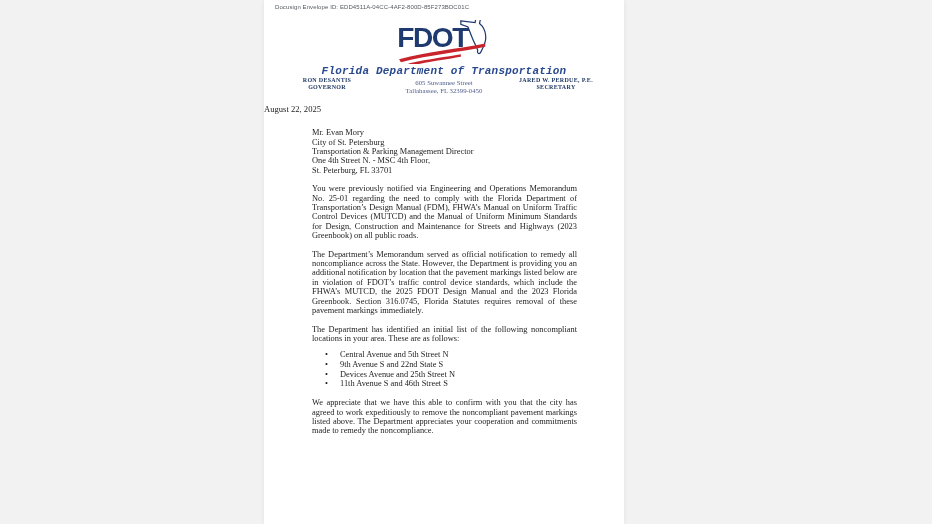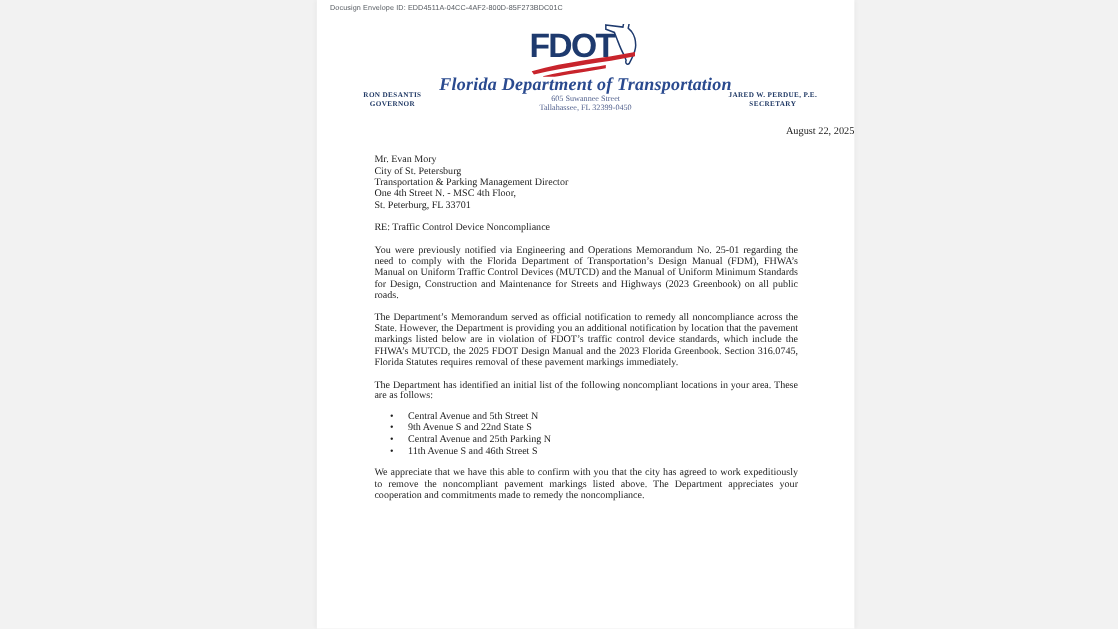--- a/index.html
+++ b/index.html
@@ -5,39 +5,39 @@
   * { margin: 0; padding: 0; box-sizing: border-box; }
   html, body { width: 932px; height: 524px; overflow: hidden; }
   body {
     background: #f2f2f2;
     font-family: "Liberation Serif", serif;
   }
   .viewer { position: relative; width: 932px; height: 524px; }
   .page {
     position: absolute;
     left: 264px; top: 0;
-    width: 448px; height: 524px;
+    width: 360px; height: 524px;
     background: #ffffff;
     box-shadow: 0 0 5px rgba(0,0,0,0.07);
     padding: 4px 0 0 0;
   }
   .envelope-id {
     font-family: "Liberation Sans", sans-serif;
     font-size: 6px;
     color: #555a60;
     padding-left: 11px;
     letter-spacing: 0.1px;
   }
   .letterhead { position: relative; margin-top: 10px; text-align: center; }
   .logo-wrap { height: 44px; }
   .dept-name {
-    font-family: Liberation Serif, serif;
+    font-family: Liberation Mono, monospace;
     font-style: italic;
     font-weight: bold;
-    font-size: 15px;
+    font-size: 11px;
     color: #2a4a8f;
     line-height: 15px;
     letter-spacing: 0.2px;
   }
   .hq-address {
     font-family: "Liberation Serif", serif;
     font-size: 6.8px;
     color: #53628e;
     line-height: 7.6px;
   }
@@ -47,21 +47,21 @@
     font-weight: bold;
     font-size: 6px;
     color: #1f3864;
     line-height: 7px;
     letter-spacing: 0.3px;
     text-align: center;
   }
   .official.gov { left: 30px; top: 57px; width: 66px; }
   .official.sec { right: 20px; top: 57px; width: 96px; }
   .date-line {
-    text-align: right;
+    text-align: left;
     font-size: 8.6px;
     color: #1c1c1c;
     margin-top: 10px;
   }
   .body-text {
     margin: 0 47px 0 48px;
     font-size: 8.4px;
     color: #1c1c1c;
     line-height: 9.4px;
     font-family: Liberation Serif, serif;
@@ -111,30 +111,29 @@
 
     <div class="body-text">
       <div class="recipient">
         <div>Mr. Evan Mory</div>
         <div>City of St. Petersburg</div>
         <div>Transportation &amp; Parking Management Director</div>
         <div>One 4th Street N. - MSC 4th Floor,</div>
         <div>St. Peterburg, FL 33701</div>
       </div>
 
-      <div class="subject">RE: Traffic Control Device Noncompliance</div>
 
       <div class="para">You were previously notified via Engineering and Operations Memorandum No. 25-01 regarding the need to comply with the Florida Department of Transportation’s Design Manual (FDM), FHWA’s Manual on Uniform Traffic Control Devices (MUTCD) and the Manual of Uniform Minimum Standards for Design, Construction and Maintenance for Streets and Highways (2023 Greenbook) on all public roads.</div>
       <div class="para">The Department’s Memorandum served as official notification to remedy all noncompliance across the State. However, the Department is providing you an additional notification by location that the pavement markings listed below are in violation of FDOT’s traffic control device standards, which include the FHWA’s MUTCD, the 2025 FDOT Design Manual and the 2023 Florida Greenbook. Section 316.0745, Florida Statutes requires removal of these pavement markings immediately.</div>
       <div class="para">The Department has identified an initial list of the following noncompliant locations in your area. These are as follows:</div>
 
       <ul class="loc-list">
         <li>Central Avenue and 5th Street N</li>
         <li>9th Avenue S and 22nd State S</li>
-        <li>Central Avenue and 25th Parking N</li>
+        <li>Devices Avenue and 25th Street N</li>
         <li>11th Avenue S and 46th Street S</li>
       </ul>
 
       <div class="para">We appreciate that we have this able to confirm with you that the city has agreed to work expeditiously to remove the noncompliant pavement markings listed above. The Department appreciates your cooperation and commitments made to remedy the noncompliance.</div>
     </div>
 
   </div>
 </div>
 
 </body></html>

